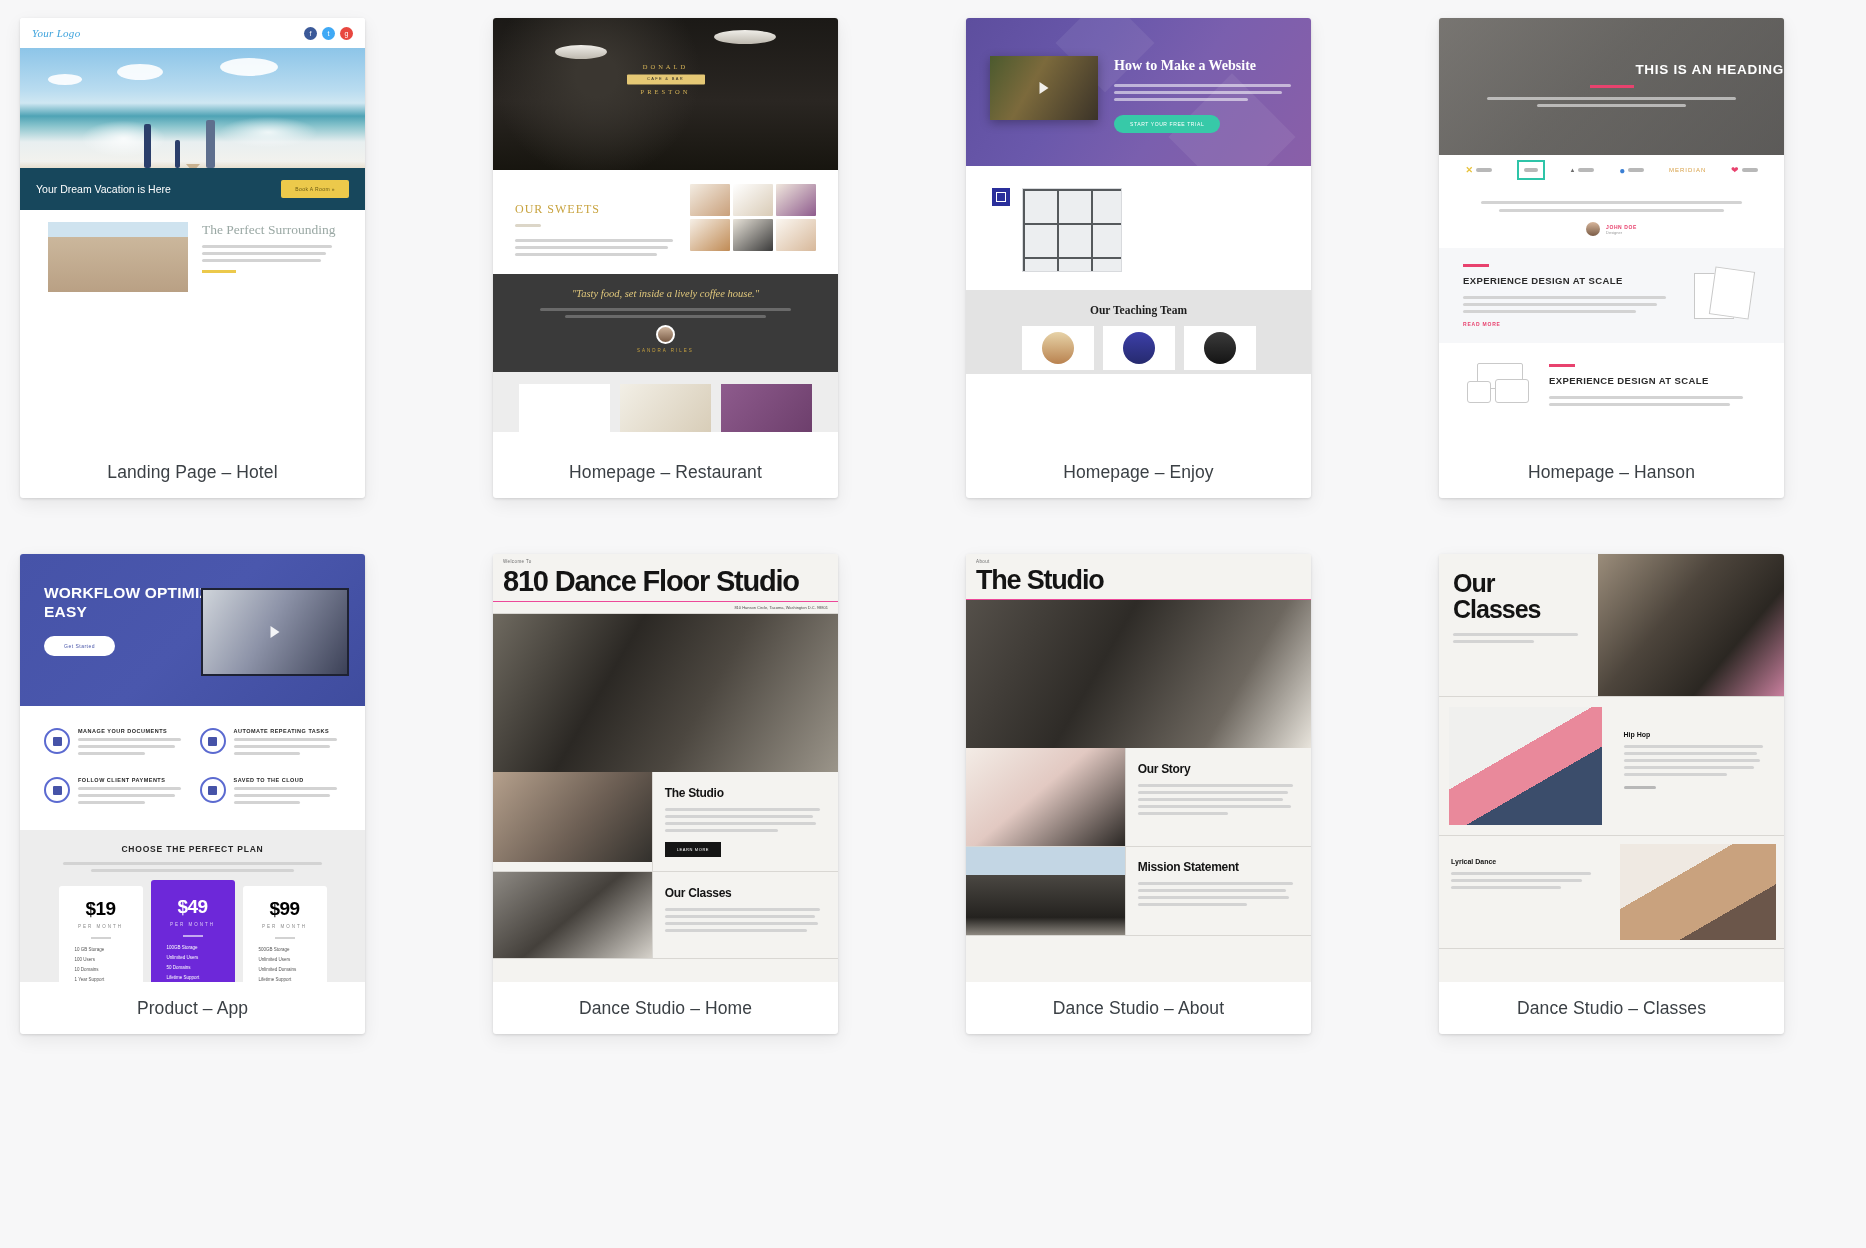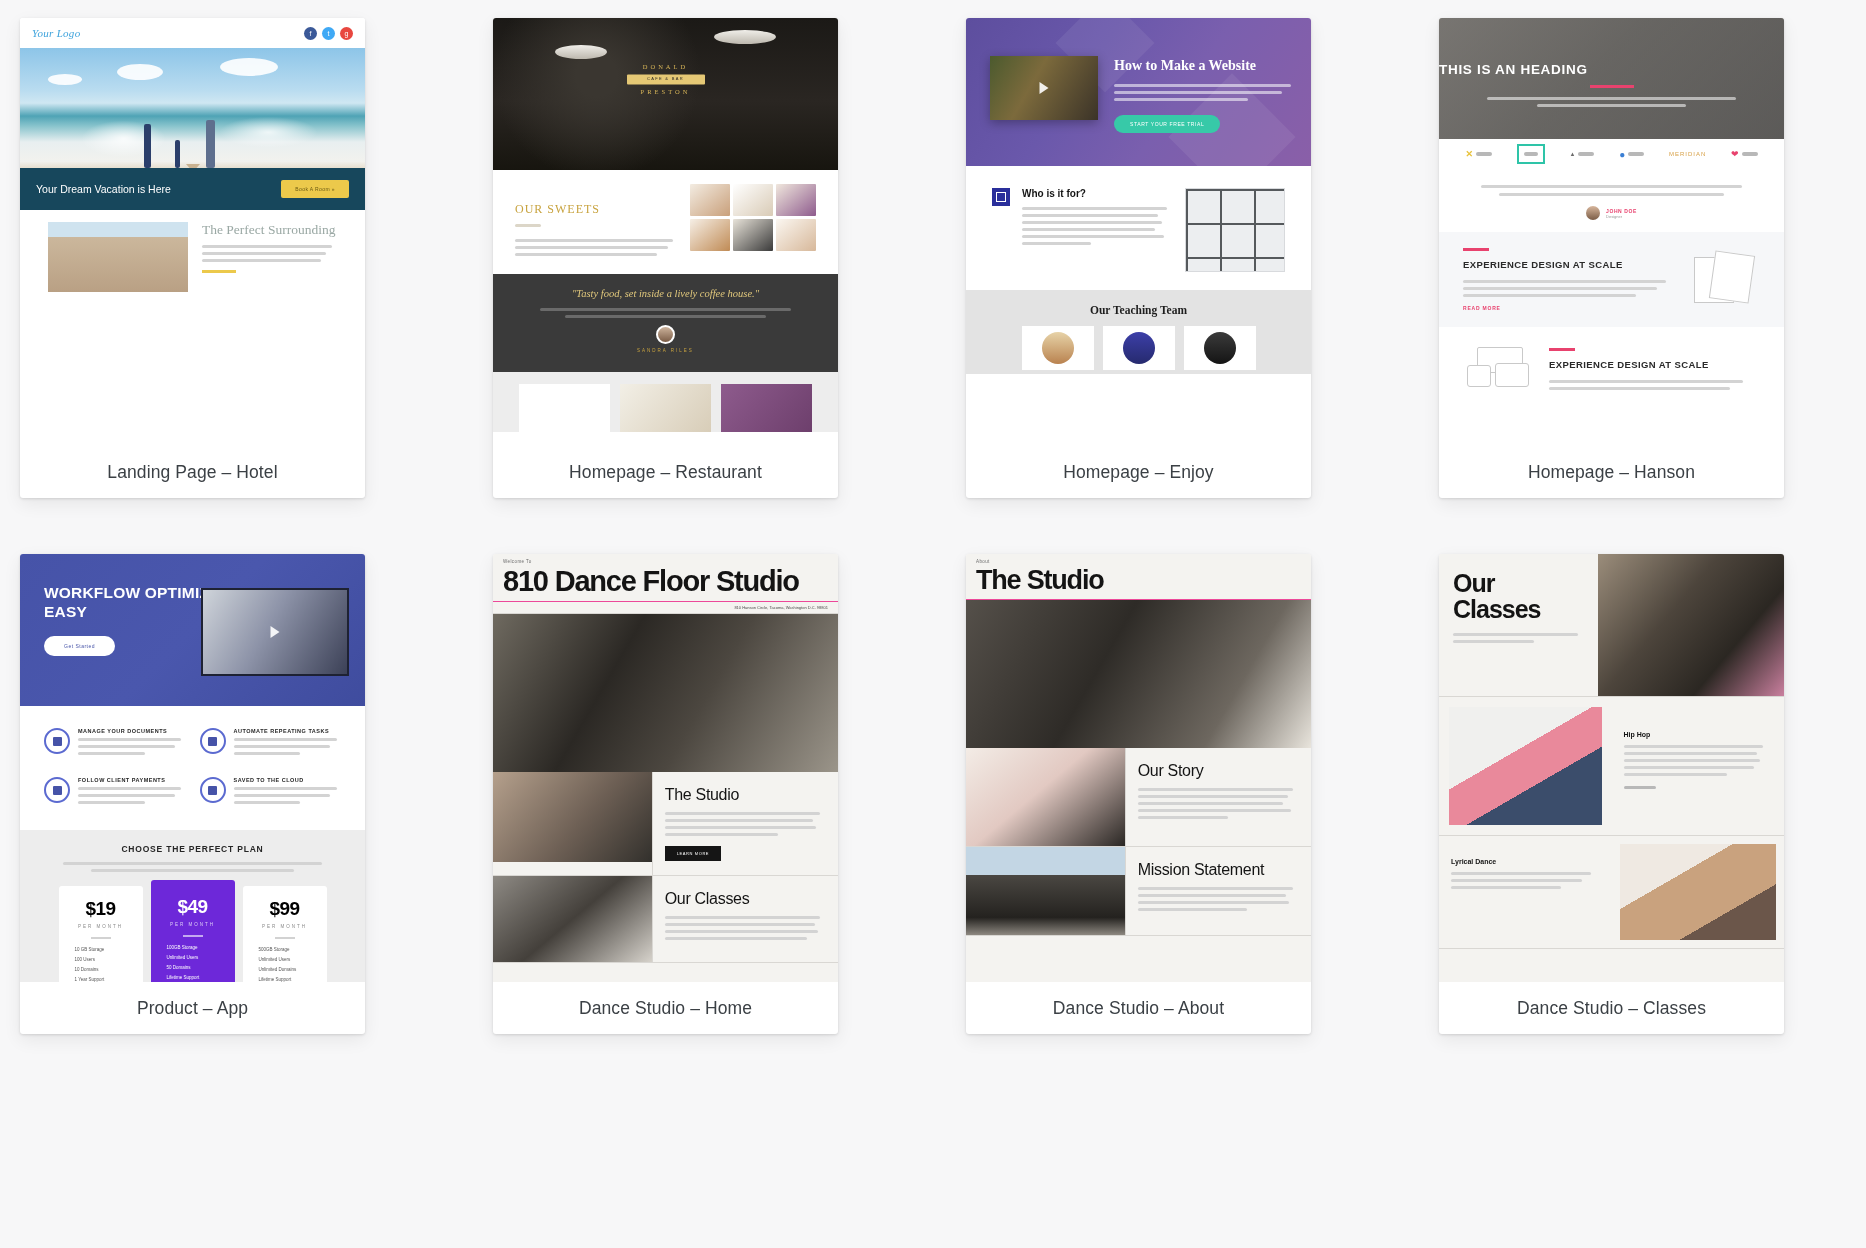--- a/index.html
+++ b/index.html
@@ -117,21 +117,21 @@
   .win-img { width:100px;height:84px; flex:none; background:#eceef0;
     background-image:linear-gradient(#55595c 2px, transparent 2px), linear-gradient(90deg,#55595c 2px, transparent 2px);
     background-size:34px 34px; border:1px solid #d8dadd; }
   .team { background:#e3e3e3; padding:14px 0 0; text-align:center; height:84px;}
   .team h4 { font-family:"Liberation Serif",serif; font-size:11.5px; color:#1d1d1d; font-weight:700; }
   .team-row { display:flex; gap:9px; justify-content:center; margin-top:10px; }
   .team-card { width:72px;height:44px;background:#fff; display:flex; align-items:flex-start; justify-content:center; padding-top:6px;}
   .face { width:32px;height:32px;border-radius:50%; }
 
   
-  .agency-hero { height:121px; position:relative; text-align:left;
+  .agency-hero { height:137px; position:relative; text-align:right;
     background:linear-gradient(rgba(80,80,80,.62),rgba(80,80,80,.62)),
       linear-gradient(135deg,#b9b2a8 0%,#8d8880 45%,#6f6b66 100%); }
   .agency-hero h3 { color:#fff; font-size:13.5px; letter-spacing:.7px; padding-top:44px; }
   .pink-bar { width:44px;height:3px;background:#e8426e;margin:8px auto 9px; }
   .logos { height:30px; display:flex; align-items:center; justify-content:space-around; padding:0 14px; background:#fff; }
   .logo-i { font-size:6px; color:#9b9b9b; display:flex; align-items:center; gap:3px; }
   .logo-box { width:28px;height:20px;border:2px solid #2ec4a8; display:flex;align-items:center;justify-content:center; }
   .agency-quote { padding:16px 24px 12px; text-align:center; }
   .agency-quote .ql { height:3px; background:#d3d3d3; margin:0 auto 5px; border-radius:2px; }
   .ag-sec { background:#f6f7f9; padding:16px 24px; display:flex; gap:12px; align-items:center; }
@@ -171,21 +171,21 @@
   
   .ds-top { border-bottom:1px solid #ec4899; padding:5px 10px 0; background:#f4f3f0; }
   .ds-welcome { font-size:4.5px; color:#6b6b6b; letter-spacing:.4px; }
   .ds-title { font-size:29px; font-weight:700; letter-spacing:-1.2px; color:#141414;
     white-space:nowrap; line-height:1.1; margin:2px 0 3px; }
   .ds-title.sm { font-size:27px; }
   .ds-addr { font-size:4px; color:#4a4a4a; text-align:right; padding:3px 10px; border-bottom:1px solid #d9d7d3; background:#f4f3f0;}
   .ds-img { width:100%; display:block; }
   .ds-split { display:flex; border-bottom:1px solid #d9d7d3; background:#f4f3f0; }
   .ds-split > div { padding:14px 12px; }
-  .ds-h { font-size:16px; font-weight:400; color:#141414; letter-spacing:-.3px; margin-bottom:8px; }
+  .ds-h { font-size:12px; font-weight:700; color:#141414; letter-spacing:-.3px; margin-bottom:8px; }
   .ds-h.two { line-height:1.15; }
   .blk-btn { display:inline-block; background:#151515; color:#fff; font-size:4px; padding:5px 12px; margin-top:6px; letter-spacing:.6px; }
   .cls-hero { display:flex; background:#f4f3f0; border-bottom:1px solid #d9d7d3; }
   .cls-hero .l { padding:16px 14px; }
   .cls-title { font-size:25px; font-weight:700; letter-spacing:-1px; line-height:1.05; color:#141414; }
 </style>
 </head>
 <body>
 
 <div class="gallery">
@@ -290,31 +290,20 @@
           <div class="txtblock" style="margin-top:9px">
             <div class="ln lt" style="width:98%"></div>
               <div class="ln lt" style="width:93%"></div>
               <div class="ln lt" style="width:74%"></div>
           </div>
           <div class="btn-teal">START YOUR FREE TRIAL</div>
         </div>
       </div>
       <div class="who">
         <div class="blue-sq"></div>
-        <div style="flex:1">
-          <div style="font-size:10px;font-weight:700;color:#151515;margin-bottom:8px">Who is it for?</div>
-          <div class="txtblock">
-            <div class="ln" style="width:96%"></div>
-              <div class="ln" style="width:90%"></div>
-              <div class="ln" style="width:93%"></div>
-            <div class="ln" style="width:88%"></div>
-              <div class="ln" style="width:94%"></div>
-              <div class="ln" style="width:46%"></div>
-          </div>
-        </div>
         <div class="win-img"></div>
       </div>
       <div class="team">
         <h4>Our Teaching Team</h4>
         <div class="team-row">
           <div class="team-card">
               <div class="face" style="background:linear-gradient(#e7d3a8,#b9824f)"></div>
             </div>
           <div class="team-card">
               <div class="face" style="background:linear-gradient(#3c3fa8,#262a6e)"></div>

